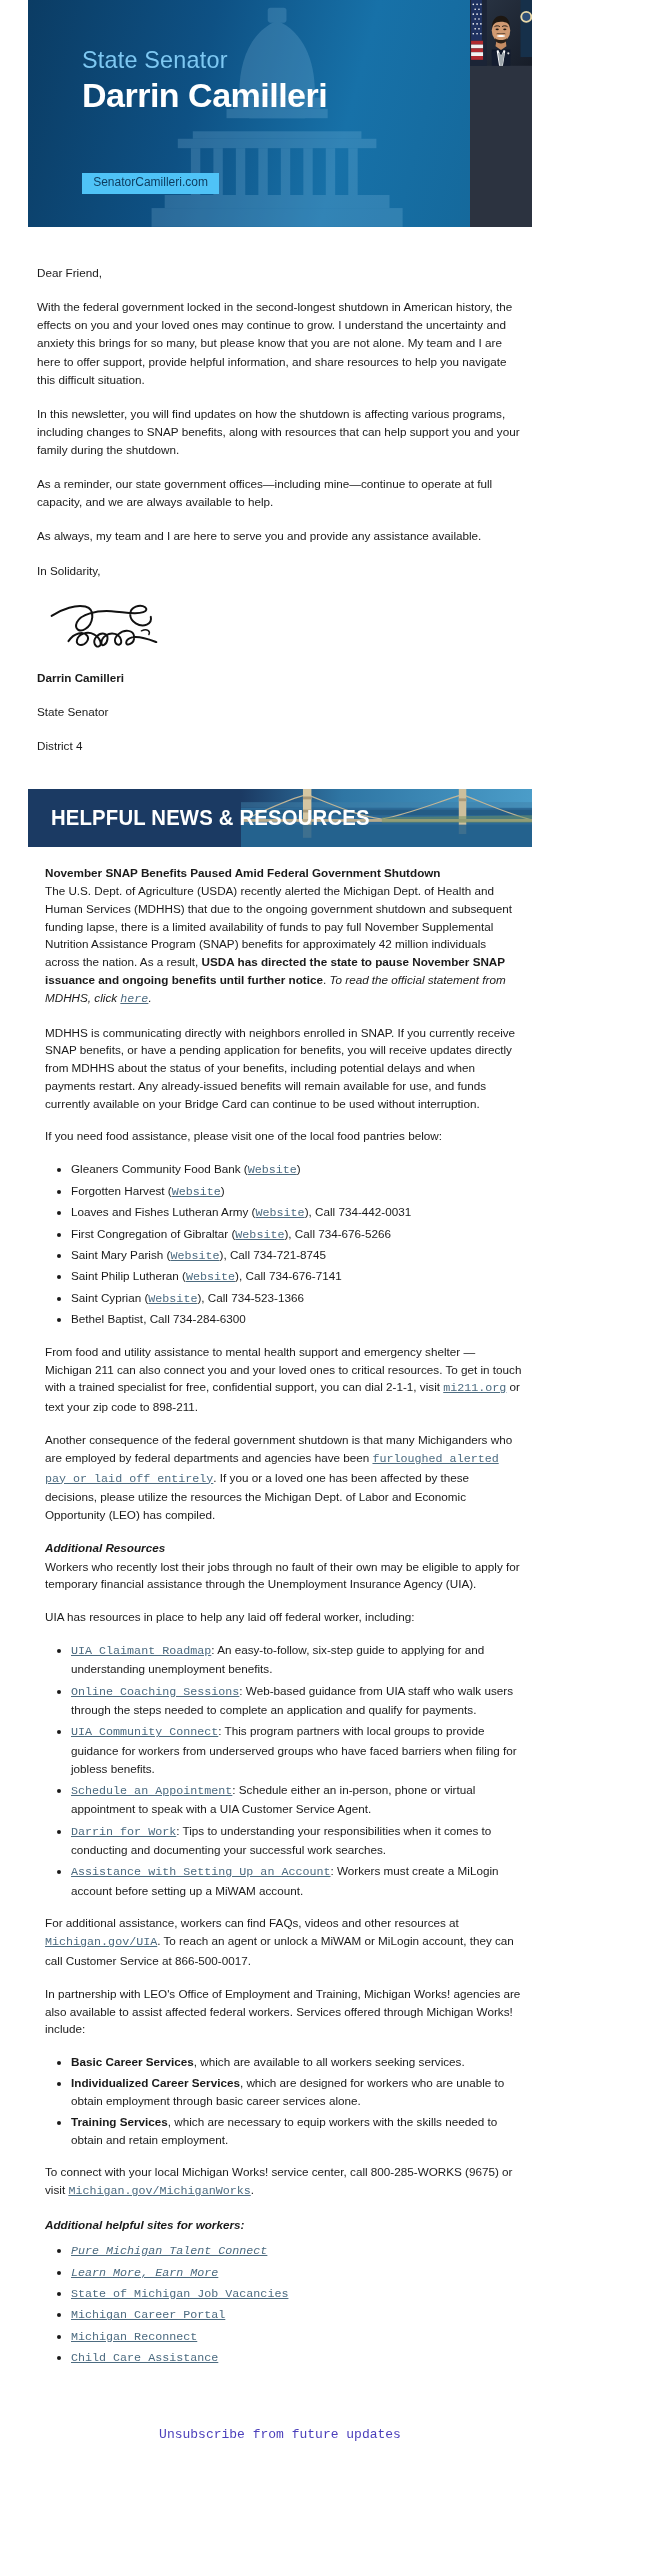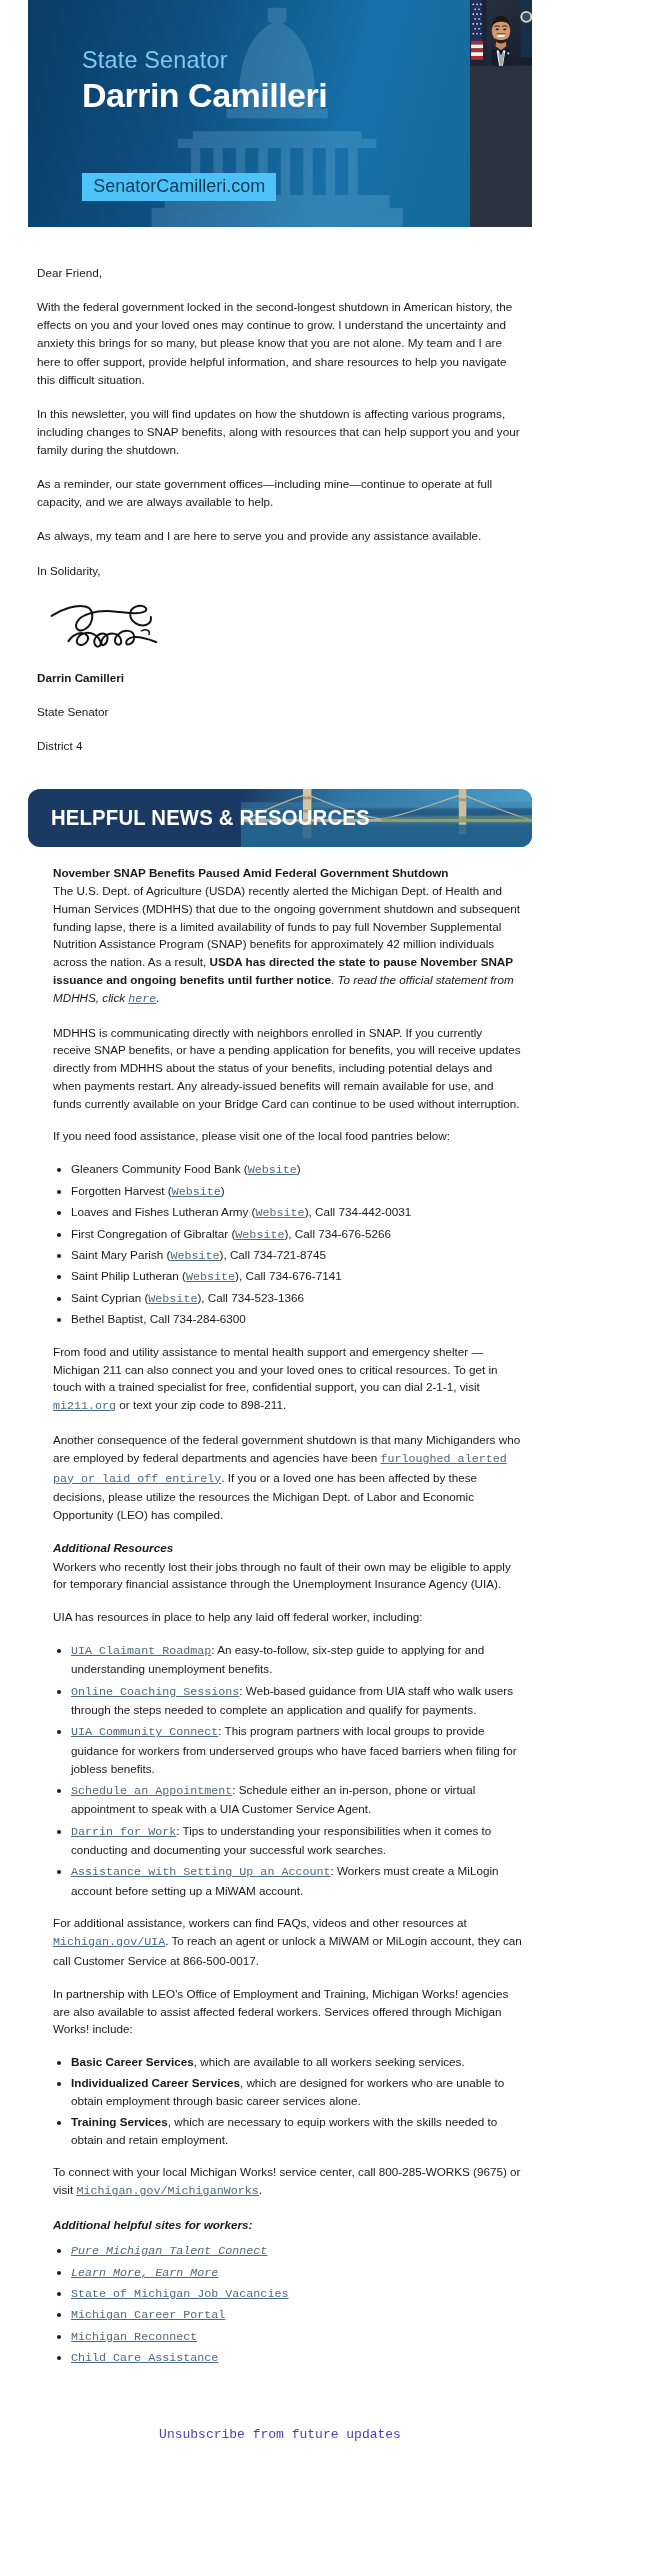--- a/index.html
+++ b/index.html
@@ -57,21 +57,21 @@
     line-height: 1.05;
     letter-spacing: -0.5px;
   }
   .site-chip {
     position: absolute;
     left: 54px;
     top: 173px;
     z-index: 3;
     background: #4fc3f7;
     color: #0d3b5e;
-    font-size: 18px;
+    font-size: 12px;
     padding: 2.8px 11.2px 4.7px 11.2px;
     line-height: 1.15;
     white-space: nowrap;
     text-decoration: none;
     display: inline-block;
     text-align: right;
   }
   .banner-right {
     flex: 1 1 auto;
     position: relative;
@@ -94,21 +94,20 @@
 
   
   .section-banner {
     margin: 34px 28px 0 28px;
     height: 58px;
     position: relative;
     overflow: hidden;
     background: linear-gradient(90deg, #1b3a63 0%, #1b3a63 52%, #2d6f9e 68%, #3f8fc0 100%);
     display: flex;
     align-items: center;
-    border-radius: 12px;
   }
   .bridge { position: absolute; right: 0; top: 0; bottom: 0; width: 291px; }
   .section-banner h2 {
     position: relative;
     z-index: 2;
     margin: 0;
     padding-left: 24.4px;
     color: #ffffff;
     font-size: 21.6px;
     font-weight: bold;
@@ -117,21 +116,21 @@
     transform: scaleX(.94);
     transform-origin: left center;
   }
 
   
   .content {
     padding: 17px 37px 0 37px;
     font-size: 11.7px;
     line-height: 1.52;
   }
-  .content p { margin: 0 0 15px 16px; }
+  .content p { margin: 0 0 15px 8px; }
   .content .tight { margin-bottom: 0; }
   .hd { font-weight: bold; display: block; }
   .hd-italic { font-weight: bold; font-style: italic; display: block; margin-bottom: 0.9px; }
   .b { font-weight: bold; }
   .i { font-style: italic; }
   a, .lnk {
     color: #4c6b80;
     text-decoration: underline;
     cursor: pointer;
     font-family: Liberation Mono, monospace;

